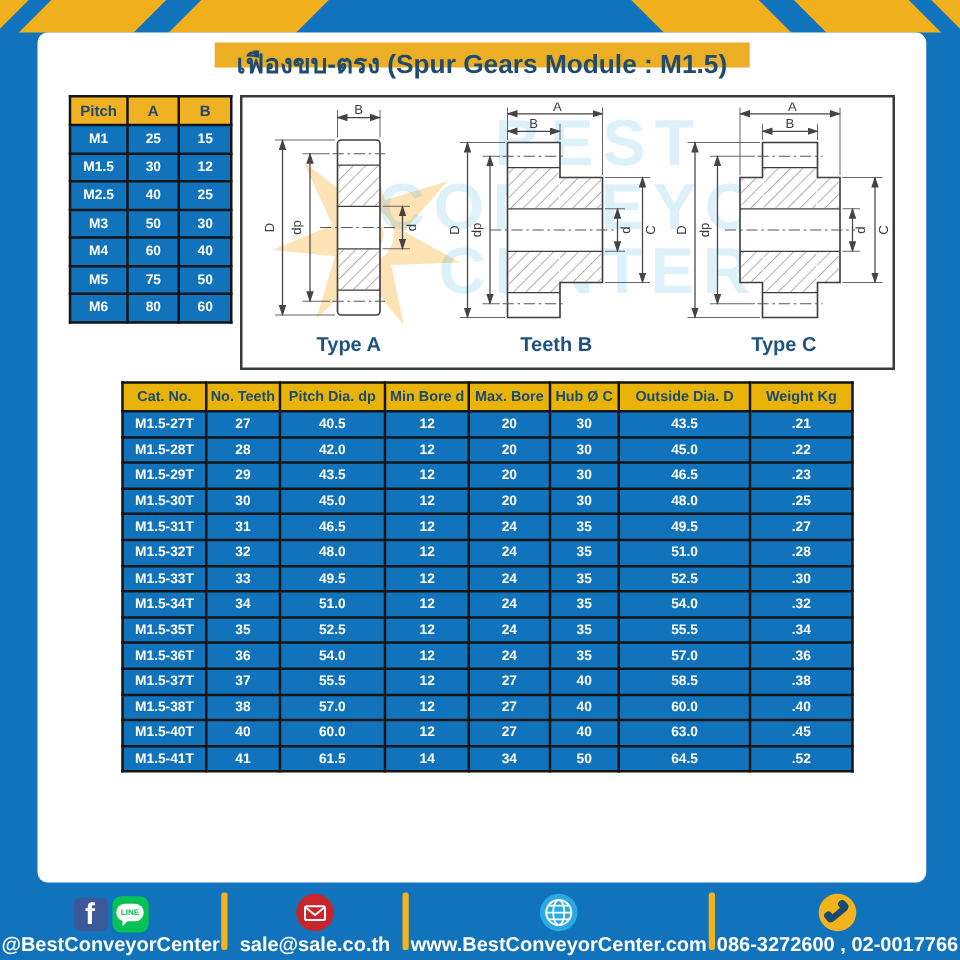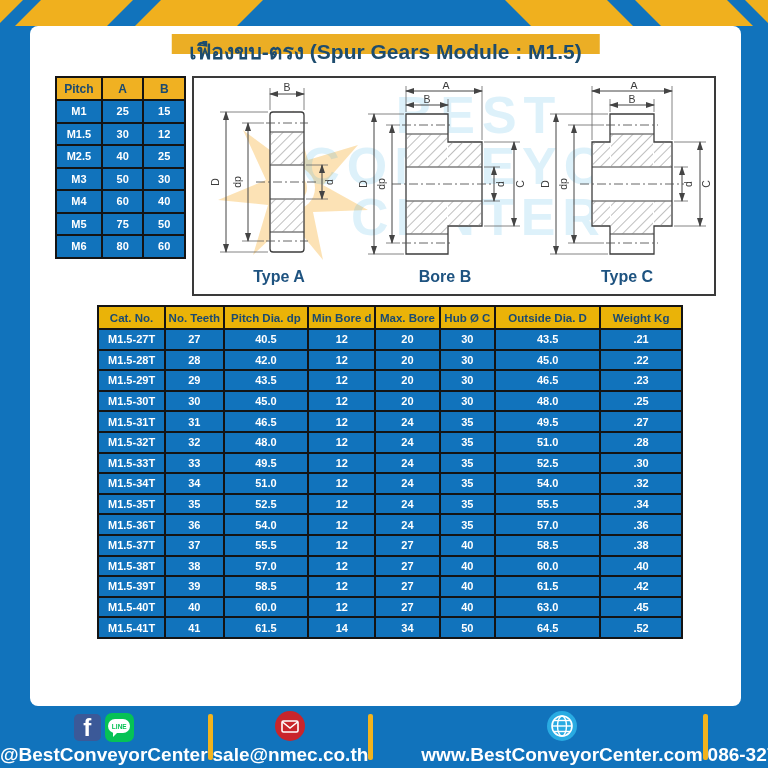--- a/index.html
+++ b/index.html
@@ -60,23 +60,23 @@
   .gear-table col.c1{width:11.5%;} .gear-table col.c2{width:10%;}
   .gear-table col.c3{width:14.5%;} .gear-table col.c4{width:11.5%;}
   .gear-table col.c5{width:11%;}  .gear-table col.c6{width:9.5%;}
   .gear-table col.c7{width:18%;}  .gear-table col.c8{width:14%;}
   
   .footer{
     position:absolute;left:0;bottom:0;width:768px;height:62px;
     display:flex;align-items:center;color:#fff;
   }
   .f-sec{display:flex;flex-direction:column;align-items:center;justify-content:flex-end;height:58px;}
-  .f-sec .label{font-size:19px;font-weight:bold;white-space:nowrap;margin-top:2px;}
+  .f-sec .label{font-size:16px;font-weight:bold;white-space:nowrap;margin-top:2px;}
   .f-div{width:5px;height:46px;background:#F2B31D;border-radius:2px;flex:0 0 auto;}
-  .s1{flex:0 0 177px;} .s2{flex:0 0 140px;} .s3{flex:0 0 240px;margin-left:48px;} .s4{flex:1;}
+  .s1{flex:0 0 177px;} .s2{flex:0 0 140px;} .s3{flex:0 0 240px;} .s4{flex:1;}
   .icon-row{display:flex;gap:4px;align-items:center;}
   .icon-fb{width:27px;height:27px;background:#3B5998;border-radius:5px;
     color:#fff;font-size:24px;font-weight:bold;display:flex;align-items:flex-end;justify-content:center;line-height:26px;}
   .icon-line{width:29px;height:29px;background:#06C255;border-radius:7px;position:relative;}
   .icon-line .bubble{position:absolute;left:3.5px;top:6px;width:22px;height:14px;background:#fff;border-radius:7px;
     display:flex;align-items:center;justify-content:center;font-size:6.5px;font-weight:bold;color:#06C255;}
   .icon-line .tail{position:absolute;left:8px;top:19px;width:0;height:0;
     border-left:5px solid #fff;border-bottom:5px solid transparent;}
 </style>
 </head>
@@ -253,21 +253,21 @@
             <line x1="140" y1="85" x2="140" y2="119"></line>
             <line x1="160" y1="60" x2="160" y2="144"></line>
           </g>
           <text x="92" y="6.5" text-anchor="middle">A</text>
           <text x="73" y="20.5" text-anchor="middle">B</text>
           <text x="13" y="102" text-anchor="middle" transform="rotate(-90 13 102)">D</text>
           <text x="31" y="102" text-anchor="middle" transform="rotate(-90 31 102)">dp</text>
           <text x="150" y="102" text-anchor="middle" transform="rotate(-90 150 102)">d</text>
           <text x="170" y="102" text-anchor="middle" transform="rotate(-90 170 102)">C</text>
         </svg>
-        <div class="type-label">Bore B</div>
+        <div class="type-label">Teeth B</div>
       </div>
 
       <div class="drawing">
         <svg class="dwg" width="182" height="186" viewBox="0 0 182 186">
           <defs>
             <pattern id="hC" patternUnits="userSpaceOnUse" width="7" height="7" patternTransform="rotate(45)">
               <line x1="0" y1="0" x2="0" y2="7" stroke="#8a8a8a" stroke-width="1.1"></line>
             </pattern>
             <marker id="arC" markerWidth="9" markerHeight="7" refX="8" refY="3" orient="auto-start-reverse" markerUnits="userSpaceOnUse">
               <path d="M0,0 L9,3 L0,6 Z" fill="#444"></path>
@@ -463,30 +463,20 @@
           <td>M1.5-38T</td>
           <td>38</td>
           <td>57.0</td>
           <td>12</td>
           <td>27</td>
           <td>40</td>
           <td>60.0</td>
           <td>.40</td>
         </tr>
         <tr>
-          <td>M1.5-39T</td>
-          <td>39</td>
-          <td>58.5</td>
-          <td>12</td>
-          <td>27</td>
-          <td>40</td>
-          <td>61.5</td>
-          <td>.42</td>
-        </tr>
-        <tr>
           <td>M1.5-40T</td>
           <td>40</td>
           <td>60.0</td>
           <td>12</td>
           <td>27</td>
           <td>40</td>
           <td>63.0</td>
           <td>.45</td>
         </tr>
         <tr>
@@ -516,21 +506,21 @@
     </div>
     <div class="label">@BestConveyorCenter</div>
   </div>
   <div class="f-div"></div>
   <div class="f-sec s2">
     <svg width="32" height="32" viewBox="0 0 32 32">
       <circle cx="16" cy="16" r="15" fill="#C9252B"></circle>
       <rect x="8" y="11" width="16" height="11" rx="1.5" fill="none" stroke="#fff" stroke-width="1.6"></rect>
       <path d="M8.5,12 L16,18 L23.5,12" fill="none" stroke="#fff" stroke-width="1.6"></path>
     </svg>
-    <div class="label">sale@nmec.co.th</div>
+    <div class="label">sale@sale.co.th</div>
   </div>
   <div class="f-div"></div>
   <div class="f-sec s3">
     <svg width="32" height="32" viewBox="0 0 32 32">
       <circle cx="16" cy="16" r="15" fill="#29ABE2"></circle>
       <circle cx="16" cy="16" r="10" fill="none" stroke="#fff" stroke-width="1.6"></circle>
       <ellipse cx="16" cy="16" rx="4.5" ry="10" fill="none" stroke="#fff" stroke-width="1.4"></ellipse>
       <line x1="6" y1="16" x2="26" y2="16" stroke="#fff" stroke-width="1.4"></line>
       <line x1="8" y1="10.5" x2="24" y2="10.5" stroke="#fff" stroke-width="1.4"></line>
       <line x1="8" y1="21.5" x2="24" y2="21.5" stroke="#fff" stroke-width="1.4"></line>

